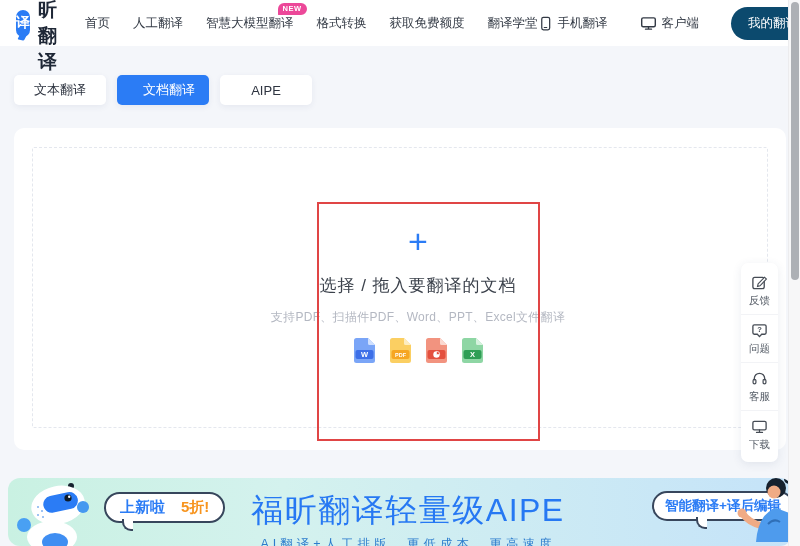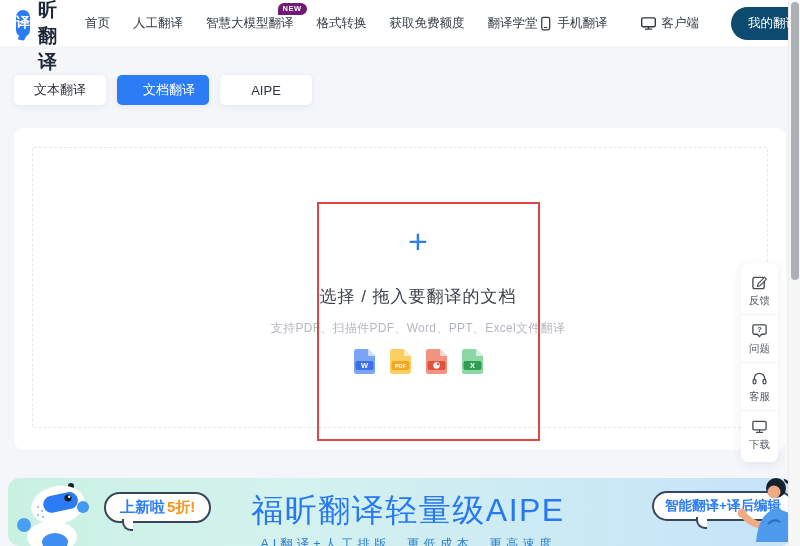--- a/index.html
+++ b/index.html
@@ -8,57 +8,57 @@
   .page { position:relative; width:800px; height:546px; }
 
   
   header { height:46px; background:#fff; display:flex; align-items:center; padding:0 24px 0 16px; position:relative; z-index:3; }
   .logo { display:flex; align-items:center; gap:8px; }
   .logo-badge { width:27px; height:27px; background:#2b7cf5; color:#fff; border-radius:8px; display:flex; align-items:center; justify-content:center; font-size:14px; font-weight:bold; position:relative; }
   .logo-badge::after { content:""; position:absolute; left:3px; bottom:-3px; width:7px; height:7px; background:#2b7cf5; transform:skewX(-18deg) rotate(12deg); border-radius:1px; z-index:-1; }
   .brand { font-size:19px; font-weight:800; color:#1e2736; letter-spacing:1px; }
   nav { display:flex; align-items:center; gap:23px; margin-left:14px; }
   .nav-item { font-size:12.5px; color:#333a45; cursor:pointer; position:relative; white-space:nowrap; }
-  .nav-badge { position:absolute; top:-12px; right:-13px; background:#701a75; color:#fff; font-size:7.5px; font-weight:bold; padding:1.5px 5px; border-radius:7px 7px 7px 1px; letter-spacing:.5px; }
+  .nav-badge { position:absolute; top:-12px; right:-13px; background:#ec4899; color:#fff; font-size:7.5px; font-weight:bold; padding:1.5px 5px; border-radius:7px 7px 7px 1px; letter-spacing:.5px; }
   .util { margin-left:auto; display:flex; align-items:center; gap:32px; }
   .util-item { display:flex; align-items:center; gap:5px; font-size:12.5px; color:#333a45; cursor:pointer; white-space:nowrap; }
   .util-item svg { display:block; }
   .primary-btn { background:#0c4a6e; color:#fff; font-size:12.5px; border:none; border-radius:17px; padding:8px 17px; cursor:pointer; white-space:nowrap; }
 
   
   .tabs { display:flex; gap:11px; margin:29px 0 0 14px; }
   .tab { width:92px; height:30px; display:flex; align-items:center; justify-content:center; font-size:13px; border-radius:5px; background:#fff; color:#2e3440; cursor:pointer; box-shadow:0 2px 6px rgba(40,60,110,.07); }
   .tab.active { background:#2b7cf5; color:#fff;padding-left:12px; }
 
   
   .main-card { position:absolute; left:14px; top:128px; width:772px; height:322px; background:#fff; border-radius:10px; }
   .dashed-zone { position:absolute; left:18px; top:19px; right:18px; bottom:22px; border:1px dashed #e4e7ee; border-radius:2px; }
   .upload-center { position:absolute; left:0; right:0; top:78px; text-align:center; transform:translateX(18px); }
   .plus-glyph { font-size:34px; line-height:30px; color:#2b7cf5; font-weight:400; }
-  .upload-title { margin-top:29px; font-size:17px; color:#3c424c; font-weight:500; letter-spacing:1px; }
+  .upload-title { margin-top:18px; font-size:17px; color:#3c424c; font-weight:500; letter-spacing:1px; }
   .upload-hint { margin-top:12px; font-size:12px; color:#b4b8c2; letter-spacing:.3px; }
   .file-icons { margin-top:12px; display:flex; justify-content:center; gap:13px; }
   .file-icons svg { display:block; }
 
   
   .annotation-rect { position:absolute; left:317px; top:202px; width:223px; height:239px; border:2px solid #e04545; z-index:5; pointer-events:none; }
 
   
   .side-toolbar { position:absolute; right:22px; top:263px; width:37px; background:#fff; border-radius:7px; box-shadow:0 2px 10px rgba(50,70,110,.10); z-index:6; padding:4px 0; }
   .side-item { display:flex; flex-direction:column; align-items:center; gap:3px; padding:7px 0 6px; cursor:pointer; }
   .side-item + .side-item { border-top:1px solid #f2f3f6; }
   .side-label { font-size:10.5px; color:#555c66; }
   .side-item svg { display:block; }
 
   
   .banner { position:absolute; left:8px; top:478px; width:784px; height:68px; border-radius:12px; overflow:hidden; background:linear-gradient(90deg,#c9f1e2 0%,#d4f2ee 35%,#c5e3f9 100%); z-index:4; }
   .robot { position:absolute; left:6px; top:2px; }
   .speech-bubble { position:absolute; background:#fff; border:2px solid #37465c; border-radius:16px; display:flex; align-items:center; justify-content:center; font-weight:bold; white-space:nowrap; }
   .speech-bubble::after { content:""; position:absolute; left:16px; bottom:-10px; width:9px; height:10px; background:#fff; border:2px solid #37465c; border-top:none; border-right:none; border-radius:0 0 0 9px; }
-  .bubble-promo { left:96px; top:14px; height:31px; padding:0 14px; font-size:15px; gap:2px; }
+  .bubble-promo { left:96px; top:14px; height:31px; padding:0 14px; font-size:15px; gap:16px; }
   .bubble-promo .txt-blue { color:#2b7cf5; }
   .bubble-promo .txt-orange { color:#f7941e; }
   .bubble-right { left:644px; top:13px; height:30px; padding:0 11px; font-size:13.5px; color:#2b7cf5; }
   .bubble-right::after { left:42px; }
   .banner-center { position:absolute; left:50%; top:11px; transform:translateX(calc(-50% + 8px)); text-align:center; }
   .banner-title { font-size:32px; font-weight:400; color:#2678f3; letter-spacing:1.5px; white-space:nowrap; }
   .banner-subtitle { margin-top:3px; font-size:12.5px; color:#2c7ccd; letter-spacing:4px; white-space:nowrap; }
   .person { position:absolute; right:0; bottom:0; }
 
   

